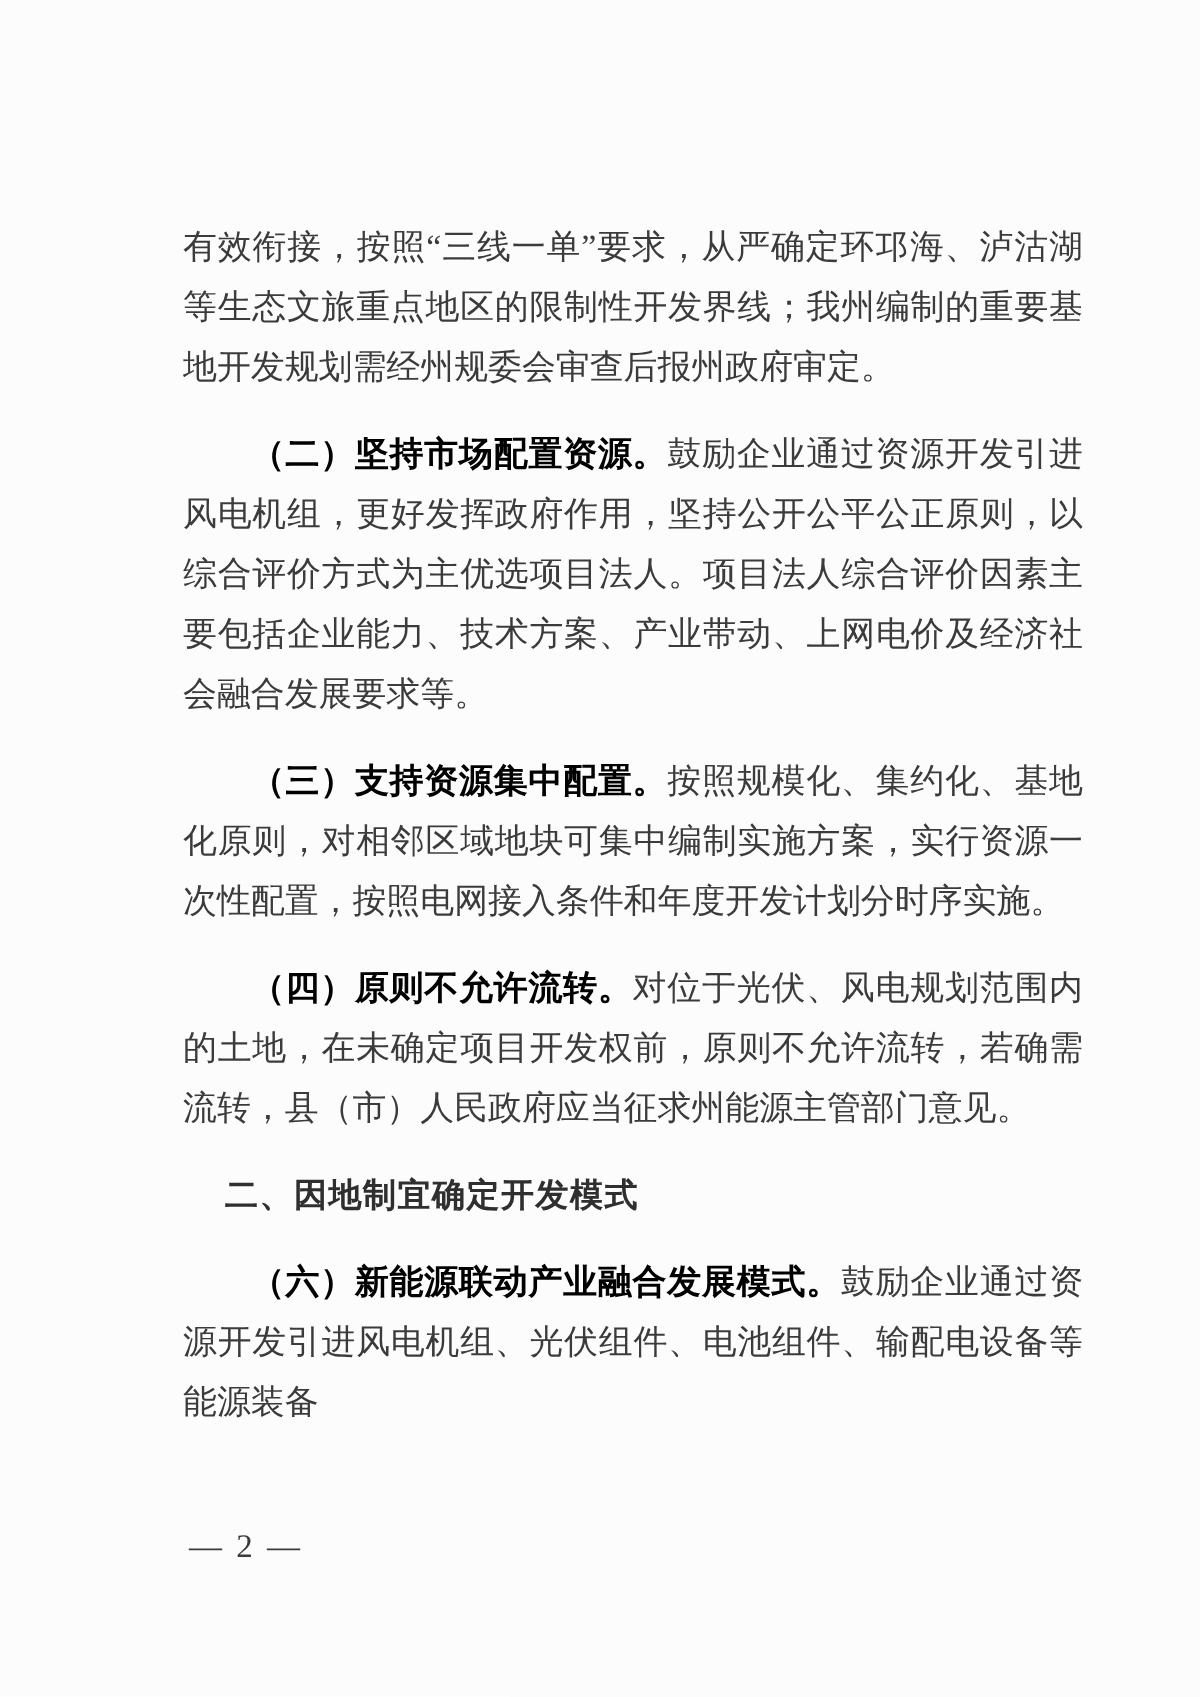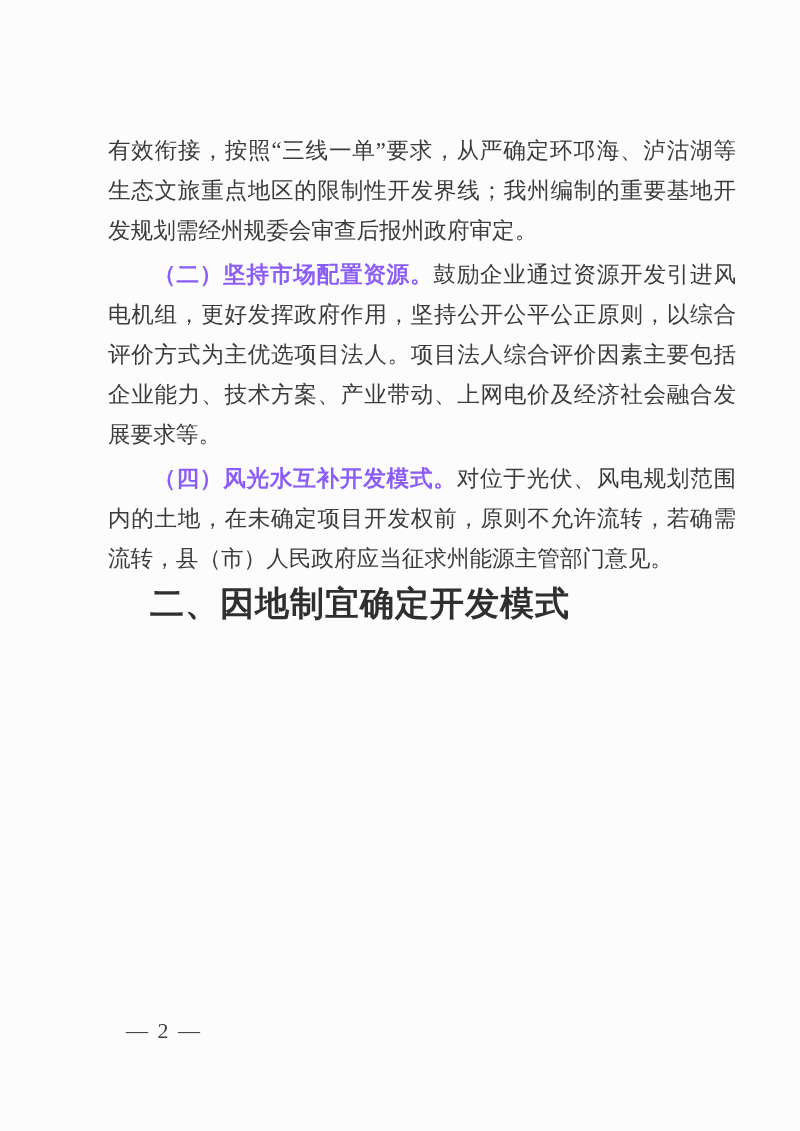--- a/index.html
+++ b/index.html
@@ -19,36 +19,36 @@
     left: 104px;
     top: 127px;
     width: 636px;
     font-family: "Liberation Serif", serif;
     font-size: 22.6px;
     line-height: 40px;
     color: #3b3b3b;
     text-align: justify;
   }
   .para {
-    margin: 4px;
+    margin: 18px;
     padding: 0;
   }
   .para.indent {
     text-indent: 2em;
   }
   .lead {
     font-weight: 700;
-    color: #8b5cf6;
+    color: #000000;
   }
   .section-heading {
     margin: 0;
     padding: 0;
     font-family: "Liberation Sans", sans-serif;
     font-weight: 700;
-    font-size: 34px;
+    font-size: 22px;
     line-height: 40px;
     color: #2f2f2f;
     text-indent: 46px;
     letter-spacing: 1px;
   }
   .page-number {
     position: absolute;
     left: 126px;
     top: 1016px;
     font-family: "Liberation Serif", serif;
@@ -58,17 +58,19 @@
     letter-spacing: 2px;
   }
 </style>
 </head>
 <body>
 
 <div class="page">
   <div class="content">
       <p class="para"><span>有效衔接，按照“三线一单”要求，从严确定环邛海、泸沽湖等生态文旅重点地区的限制性开发界线；我州编制的重要基地开发规划需经州规委会审查后报州政府审定。</span></p>
       <p class="para indent"><span class="lead">（二）坚持市场配置资源。</span><span>鼓励企业通过资源开发引进风电机组，更好发挥政府作用，坚持公开公平公正原则，以综合评价方式为主优选项目法人。项目法人综合评价因素主要包括企业能力、技术方案、产业带动、上网电价及经济社会融合发展要求等。</span></p>
-      <p class="para indent"><span class="lead">（四）风光水互补开发模式。</span><span>对位于光伏、风电规划范围内的土地，在未确定项目开发权前，原则不允许流转，若确需流转，县（市）人民政府应当征求州能源主管部门意见。</span></p>
+      <p class="para indent"><span class="lead">（三）支持资源集中配置。</span><span>按照规模化、集约化、基地化原则，对相邻区域地块可集中编制实施方案，实行资源一次性配置，按照电网接入条件和年度开发计划分时序实施。</span></p>
+      <p class="para indent"><span class="lead">（四）原则不允许流转。</span><span>对位于光伏、风电规划范围内的土地，在未确定项目开发权前，原则不允许流转，若确需流转，县（市）人民政府应当征求州能源主管部门意见。</span></p>
       <h2 class="section-heading">二、因地制宜确定开发模式</h2>
+      <p class="para indent"><span class="lead">（六）新能源联动产业融合发展模式。</span><span>鼓励企业通过资源开发引进风电机组、光伏组件、电池组件、输配电设备等能源装备</span></p>
     </div>
   <div class="page-number">— 2 —</div>
 </div>
 
 </body></html>

